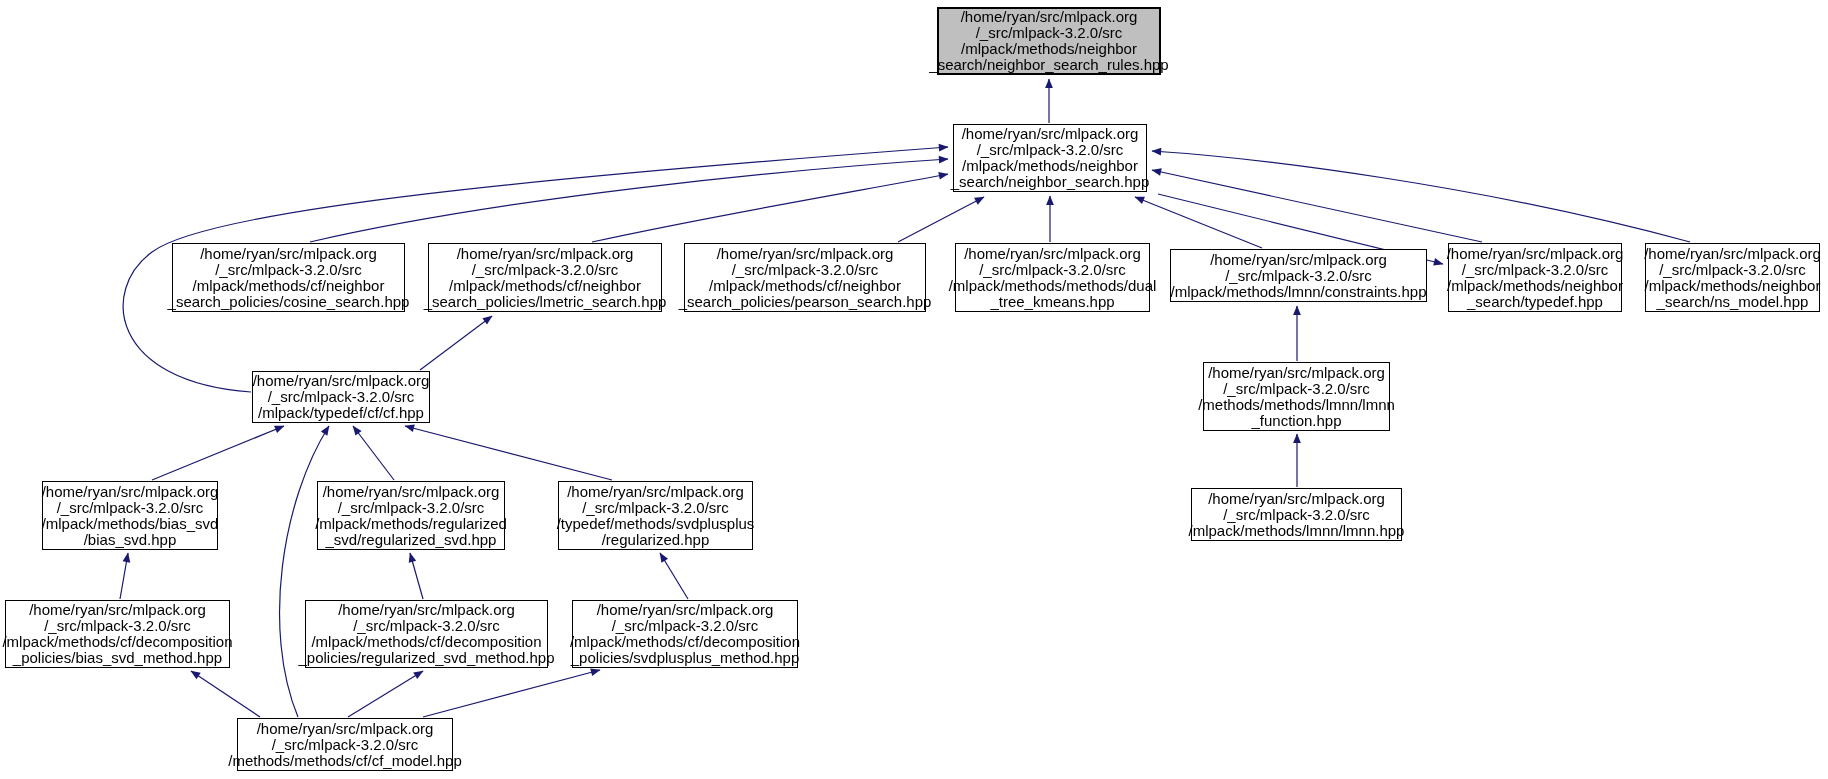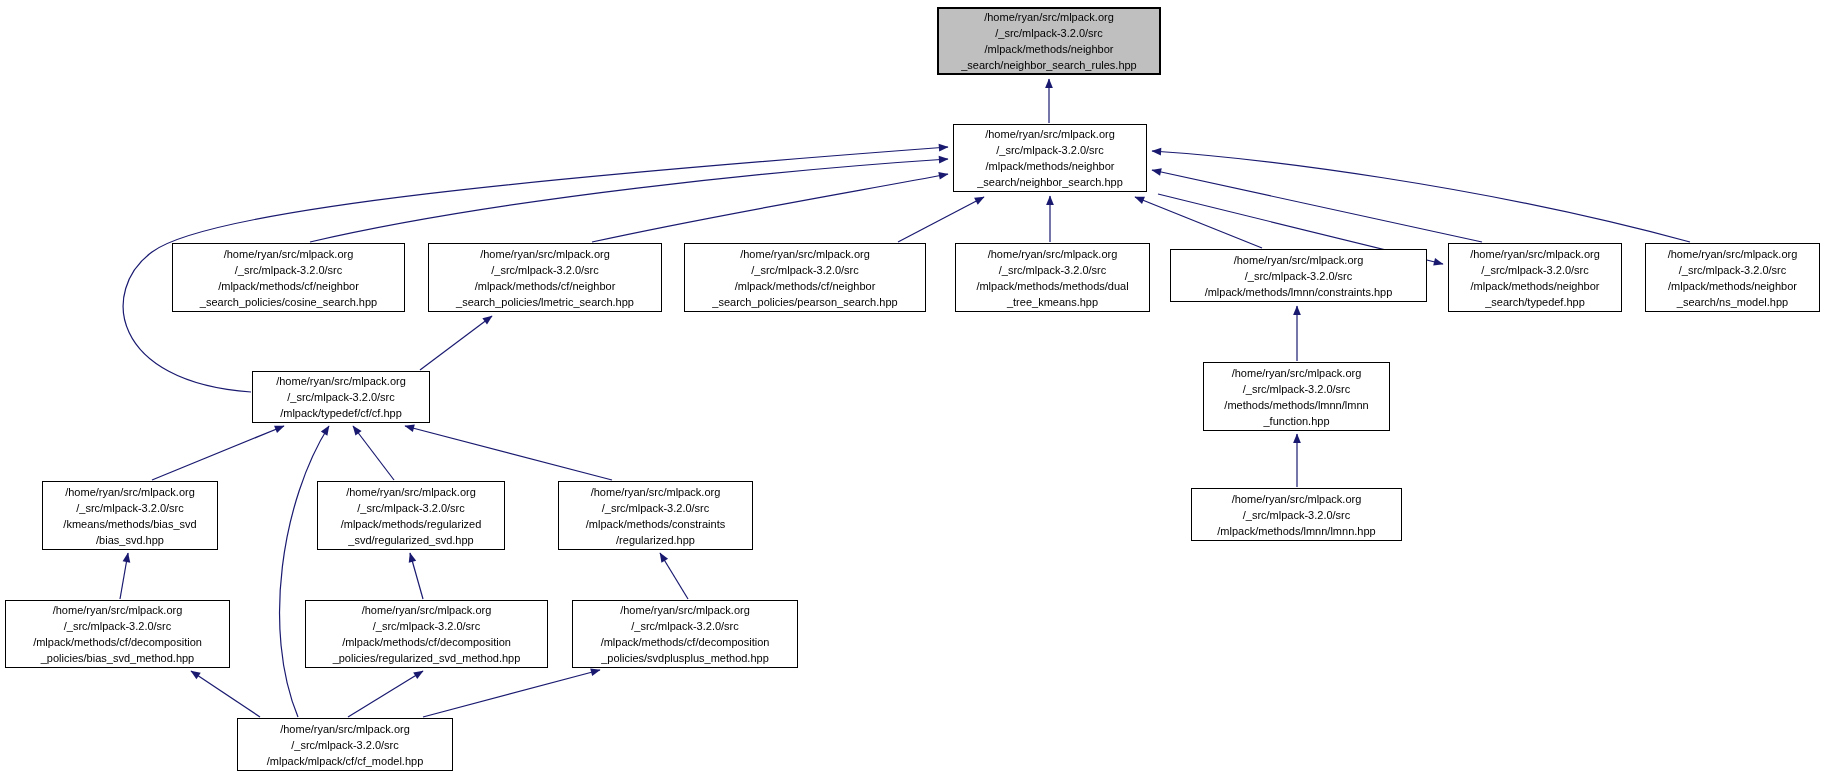--- a/index.html
+++ b/index.html
@@ -13,21 +13,21 @@
   svg.edges{position:absolute;left:0;top:0;width:1828px;height:779px;}
   .node{
     position:absolute;
     box-sizing:border-box;
     background:#ffffff;
     border:1px solid #000000;
     display:flex;
     flex-direction:column;
     justify-content:center;
     align-items:center;
-    font-size:11px;
+    font-size:15px;
     line-height:16px;
     color:#000000;
     white-space:nowrap;
     text-align:center;
     padding:1px 3px;
     cursor:pointer;
   }
   .node.current{
     background:#bfbfbf;
     border:2px solid #000000;
@@ -150,35 +150,35 @@
 
   <div class="node" style="left:1191px;top:488px;width:211px;height:53px">
     <span>/home/ryan/src/mlpack.org</span>
     <span>/_src/mlpack-3.2.0/src</span>
     <span>/mlpack/methods/lmnn/lmnn.hpp</span>
   </div>
 
   <div class="node" style="left:42px;top:481px;width:176px;height:69px">
     <span>/home/ryan/src/mlpack.org</span>
     <span>/_src/mlpack-3.2.0/src</span>
-    <span>/kmeans/methods/bias_svd</span>
+    <span>/mlpack/methods/bias_svd</span>
     <span>/bias_svd.hpp</span>
   </div>
 
   <div class="node" style="left:317px;top:481px;width:188px;height:69px">
     <span>/home/ryan/src/mlpack.org</span>
     <span>/_src/mlpack-3.2.0/src</span>
     <span>/mlpack/methods/regularized</span>
     <span>_svd/regularized_svd.hpp</span>
   </div>
 
   <div class="node" style="left:558px;top:481px;width:195px;height:69px">
     <span>/home/ryan/src/mlpack.org</span>
     <span>/_src/mlpack-3.2.0/src</span>
-    <span>/mlpack/methods/constraints</span>
+    <span>/typedef/methods/svdplusplus</span>
     <span>/regularized.hpp</span>
   </div>
 
   <div class="node" style="left:5px;top:600px;width:225px;height:68px">
     <span>/home/ryan/src/mlpack.org</span>
     <span>/_src/mlpack-3.2.0/src</span>
     <span>/mlpack/methods/cf/decomposition</span>
     <span>_policies/bias_svd_method.hpp</span>
   </div>
 
@@ -192,16 +192,16 @@
   <div class="node" style="left:572px;top:600px;width:226px;height:68px">
     <span>/home/ryan/src/mlpack.org</span>
     <span>/_src/mlpack-3.2.0/src</span>
     <span>/mlpack/methods/cf/decomposition</span>
     <span>_policies/svdplusplus_method.hpp</span>
   </div>
 
   <div class="node" style="left:237px;top:718px;width:216px;height:53px">
     <span>/home/ryan/src/mlpack.org</span>
     <span>/_src/mlpack-3.2.0/src</span>
-    <span>/mlpack/mlpack/cf/cf_model.hpp</span>
+    <span>/methods/methods/cf/cf_model.hpp</span>
   </div>
 
 </div>
 
 </body></html>

